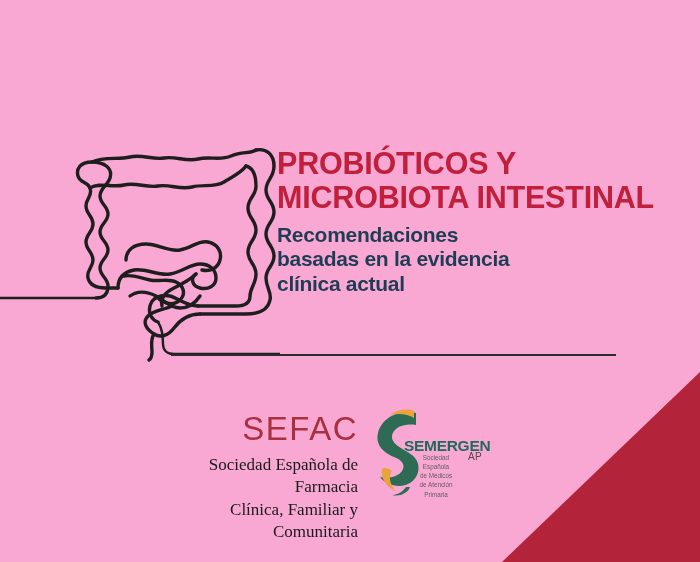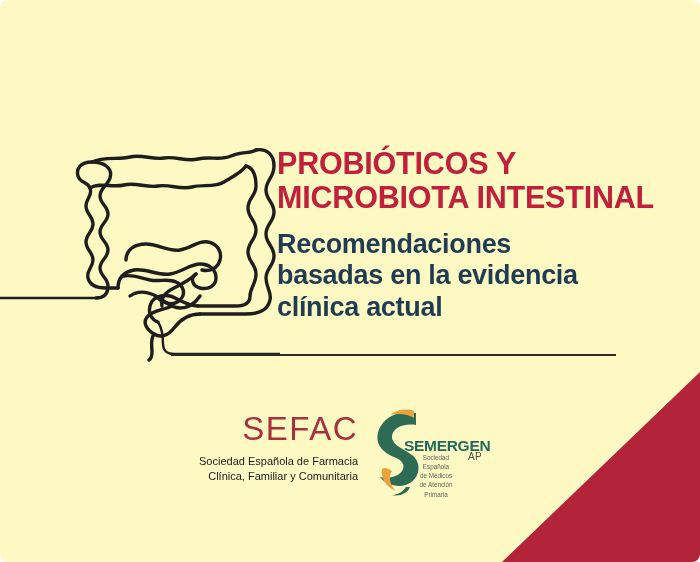--- a/index.html
+++ b/index.html
@@ -7,23 +7,22 @@
     padding: 0;
     background: #ffffff;
   }
   body {
     font-family: "Liberation Sans", sans-serif;
   }
   .page {
     position: relative;
     width: 700px;
     height: 562px;
-    background: #fef9c3;
+    background: #f9a8d4;
     overflow: hidden;
-    border-radius: 8px;
   }
 
   
   .corner-triangle {
     position: absolute;
     right: 0;
     bottom: 0;
     width: 0;
     height: 0;
     border-left: 198px solid transparent;
@@ -51,25 +50,25 @@
     color: #C0203C;
     font-size: 30.5px;
     font-weight: bold;
     line-height: 1.13;
     letter-spacing: -0.2px;
     margin: 0;
     white-space: pre-line;
   }
   .sub-title {
     color: #1E3D54;
-    font-size: 27px;
+    font-size: 21px;
     font-weight: bold;
     line-height: 1.17;
     letter-spacing: -0.3px;
-    margin: 14px 0 0 0;
+    margin: 8px 0 0 0;
     white-space: pre-line;
   }
 
   
   .title-rule {
     position: absolute;
     left: 171px;
     top: 354px;
     width: 445px;
     height: 0;
@@ -98,23 +97,24 @@
     font-size: 33px;
     font-weight: normal;
     letter-spacing: 1.5px;
     line-height: 1;
     display: block;
   }
   .sefac-tagline {
     display: block;
     margin-top: 9px;
     color: #1A1A1A;
-    font-size: 11px;
+    font-size: 17px;
     line-height: 1.32;
     white-space: pre-line;
+    font-family: Liberation Serif, serif;
   }
 
   
   .semergen-logo {
     position: absolute;
     left: 372px;
     top: 0px;
     width: 135px;
     height: 95px;
     text-decoration: underline;

